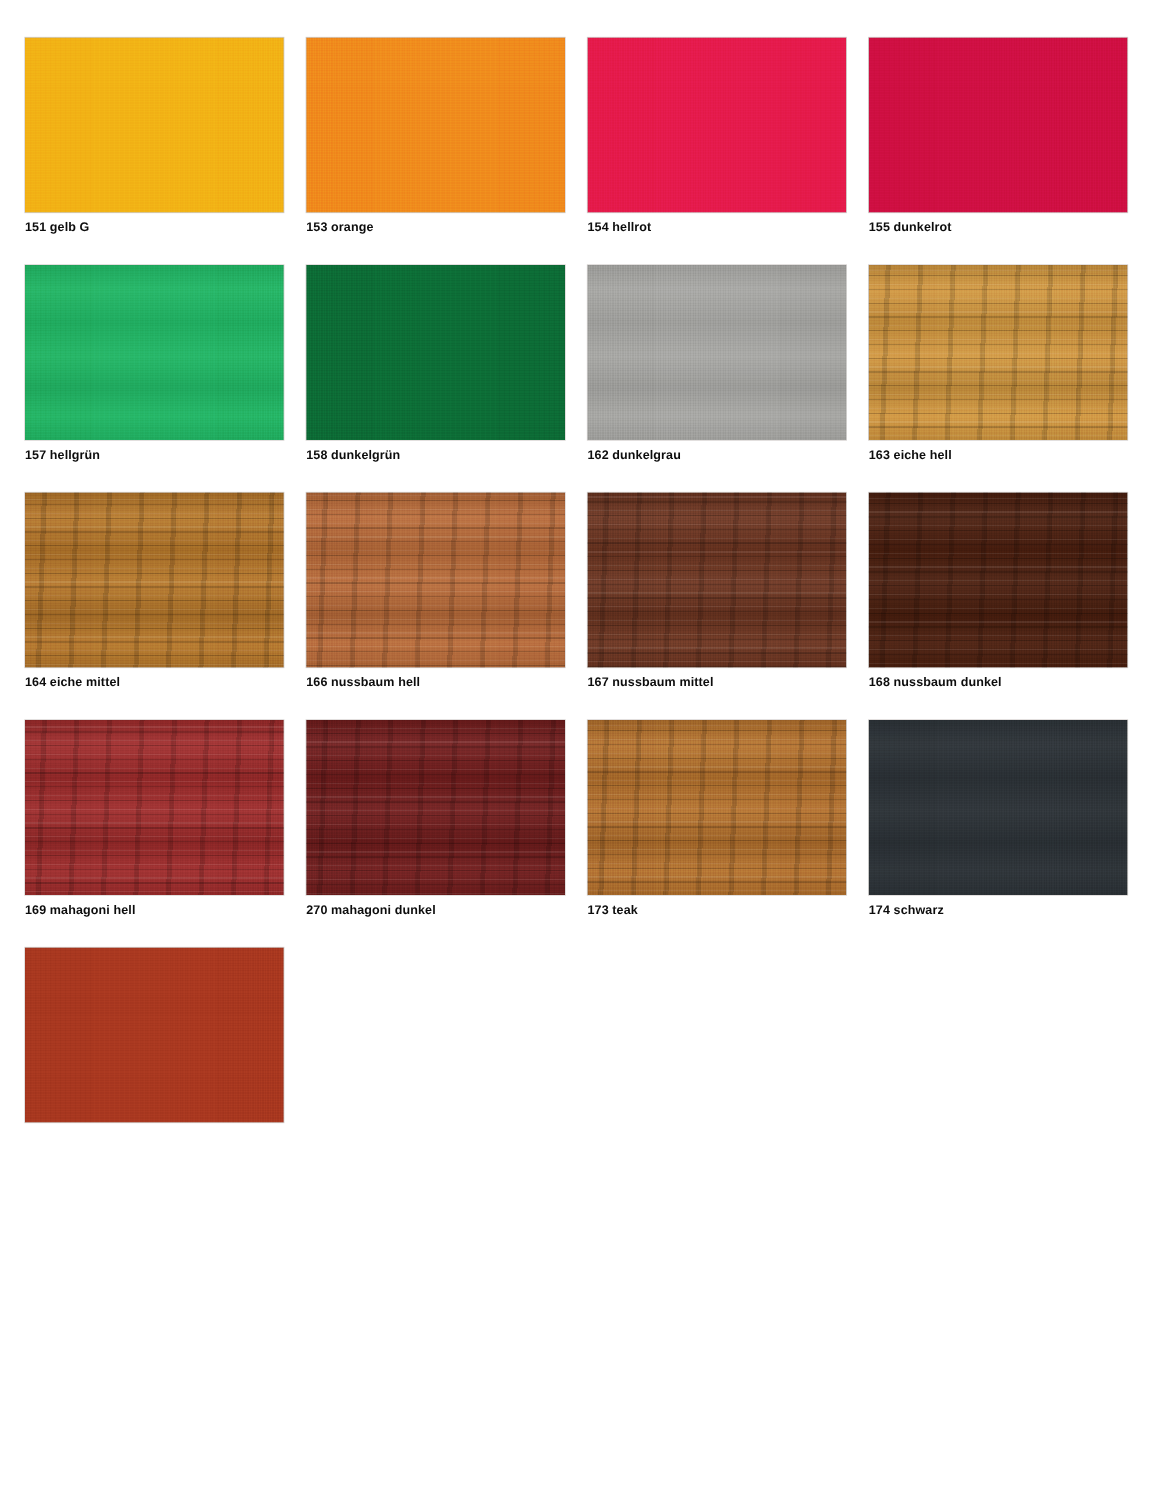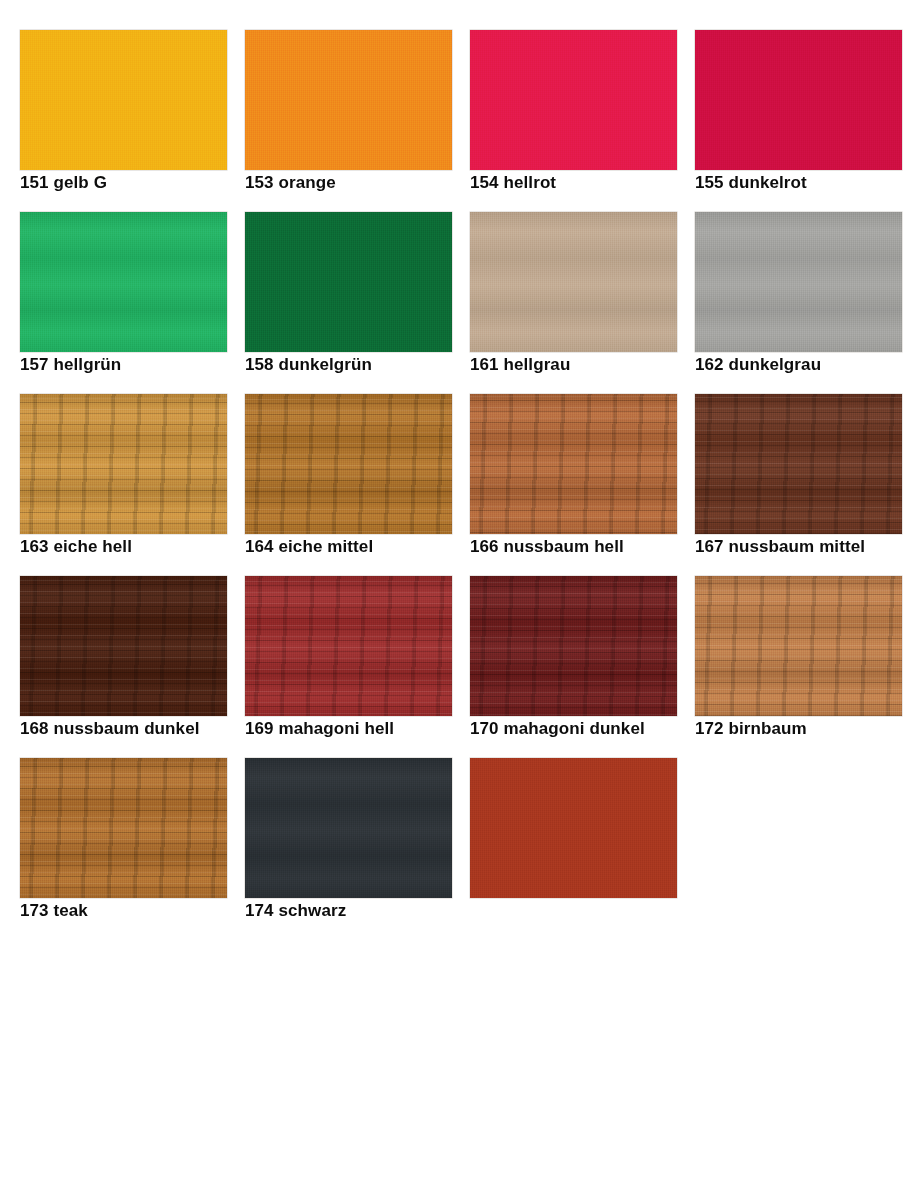--- a/index.html
+++ b/index.html
@@ -118,21 +118,21 @@
       rgba(0,0,0,0.13) 70%,
       rgba(255,255,255,0.04) 86%,
       rgba(0,0,0,0.10) 100%);
   }
   .chip.wood .bands,
   .chip.wood-soft .bands { opacity: 1; }
   .chip.banded .bands { opacity: 0.55; }
 
   .caption {
     margin-top: 4px;
-    font-size: 17px;
+    font-size: 10px;
     font-weight: bold;
     line-height: 17px;
     letter-spacing: 0.1px;
     color: #0d0d0d;
     white-space: nowrap;
   }
 </style>
 </head>
 <body>
 
@@ -187,29 +187,20 @@
         <div class="chip">
           <div class="base" style="background: rgb(12, 107, 53);"></div>
           <div class="bands"></div>
           <div class="grain" style="background-color: transparent; color: rgb(7, 86, 42); transform: translateY(0px);"></div>
           <div class="noise"></div>
         </div>
         <div class="caption">158 dunkelgrün</div>
       </div>
       <div class="cell">
         <div class="chip banded">
-          <div class="base" style="background: rgb(195, 171, 146);"></div>
-          <div class="bands"></div>
-          <div class="grain" style="background-color: transparent; color: rgb(179, 156, 130); transform: translateY(-2px);"></div>
-          <div class="noise"></div>
-        </div>
-        <div class="caption">161 hellgrau</div>
-      </div>
-      <div class="cell">
-        <div class="chip banded">
           <div class="base" style="background: rgb(165, 165, 162);"></div>
           <div class="bands"></div>
           <div class="grain" style="background-color: transparent; color: rgb(150, 150, 147); transform: translateY(-1px);"></div>
           <div class="noise"></div>
         </div>
         <div class="caption">162 dunkelgrau</div>
       </div>
       <div class="cell">
         <div class="chip wood">
           <div class="base" style="background: rgb(209, 150, 63);"></div>
@@ -264,30 +255,21 @@
         </div>
         <div class="caption">169 mahagoni hell</div>
       </div>
       <div class="cell">
         <div class="chip wood">
           <div class="base" style="background: rgb(112, 28, 28);"></div>
           <div class="bands"></div>
           <div class="grain" style="background-color: transparent; color: rgb(74, 17, 17); transform: translateY(2px);"></div>
           <div class="noise"></div>
         </div>
-        <div class="caption">170 mahagoni dunkel</div>
-      </div>
-      <div class="cell">
-        <div class="chip wood">
-          <div class="base" style="background: rgb(196, 128, 74);"></div>
-          <div class="bands"></div>
-          <div class="grain" style="background-color: transparent; color: rgb(155, 94, 48); transform: translateY(-1px);"></div>
-          <div class="noise"></div>
-        </div>
-        <div class="caption">172 birnbaum</div>
+        <div class="caption">270 mahagoni dunkel</div>
       </div>
       <div class="cell">
         <div class="chip wood">
           <div class="base" style="background: rgb(180, 113, 45);"></div>
           <div class="bands"></div>
           <div class="grain" style="background-color: transparent; color: rgb(138, 82, 29); transform: translateY(0px);"></div>
           <div class="noise"></div>
         </div>
         <div class="caption">173 teak</div>
       </div>

